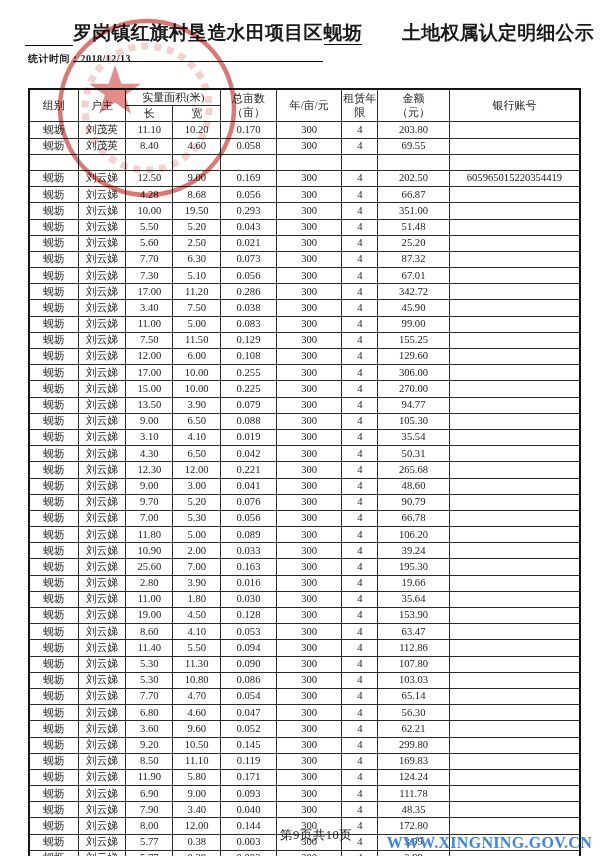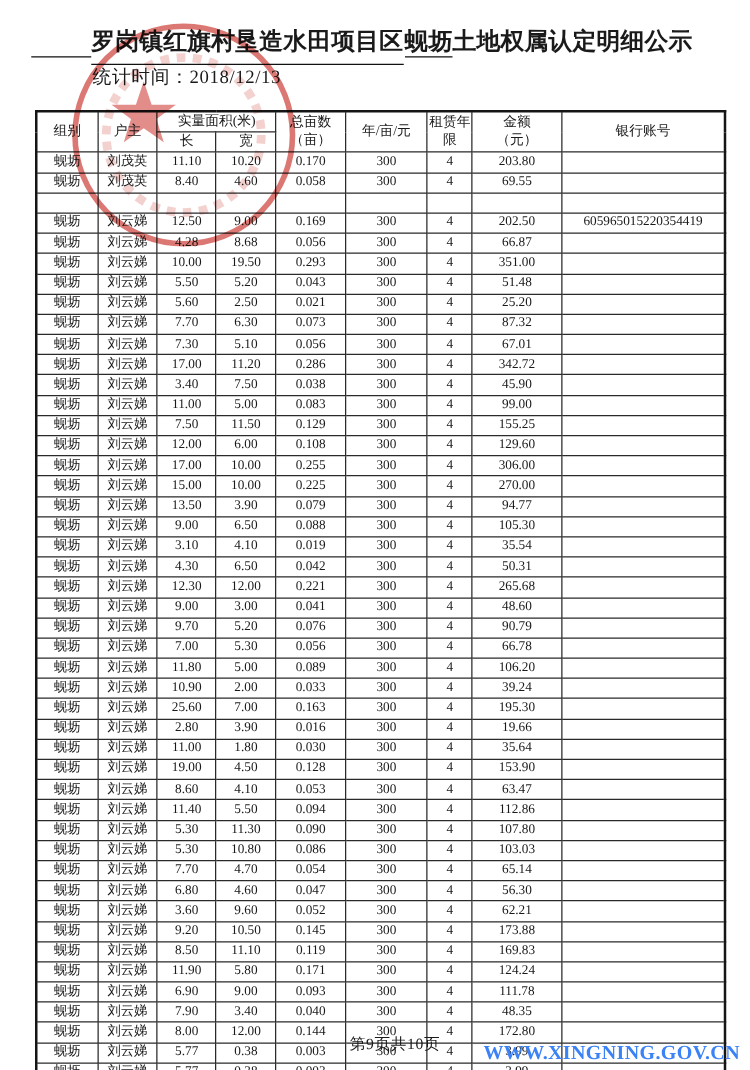--- a/index.html
+++ b/index.html
@@ -2,25 +2,25 @@
 <html><head>
 <meta charset="utf-8">
 <style>
   html,body{margin:0;padding:0;}
   body{width:600px;height:856px;background:#ffffff;position:relative;
        font-family:"Liberation Serif","DejaVu Serif",serif;color:#1a1a1a;overflow:hidden;}
 
   .title-row{position:absolute;top:20px;left:25px;white-space:nowrap;
              font-size:19px;font-weight:bold;letter-spacing:0.2px;}
   .lead-underline{display:inline-block;width:48px;border-bottom:1.6px solid #111;height:24px;vertical-align:bottom;}
-  .title-u{border-bottom:1.6px solid #111;padding-bottom:7px;}
+  .title-u{border-bottom:1.6px solid #111;padding-bottom:18px;}
   .title-u2{border-bottom:1.6px solid #111;padding-bottom:1px;margin-left:1px;}
-  .title-rest{padding-bottom:1px;}
-
-  .stats-row{position:absolute;top:52px;left:28px;font-size:15px;font-weight:normal;letter-spacing:0.5px;margin-left:46px;}
+  .title-rest{padding-bottom:1px;margin-left:40px;}
+
+  .stats-row{position:absolute;top:52px;left:28px;font-size:10px;font-weight:bold;letter-spacing:0.5px;}
 
   table.land{position:absolute;top:88px;left:28px;width:553px;border-collapse:collapse;
              table-layout:fixed;border:2px solid #151515;}
   table.land th,table.land td{border:1px solid #2a2a2a;text-align:center;vertical-align:middle;
              padding:0;font-size:10.6px;line-height:14.2px;height:15.2px;
              font-weight:normal;overflow:hidden;white-space:nowrap;}
   table.land th{white-space:pre-line;line-height:13.5px;font-size:11px;}
   table.land thead tr{height:15px;}
 
   .footer-page{position:absolute;top:827px;left:0;width:100%;text-align:center;font-size:12.5px;letter-spacing:0.5px;margin-left:16px;}
@@ -492,21 +492,21 @@
         <td></td>
       </tr>
       <tr>
         <td>蚬坜</td>
         <td>刘云娣</td>
         <td>9.20</td>
         <td>10.50</td>
         <td>0.145</td>
         <td>300</td>
         <td>4</td>
-        <td>173.88</td>
+        <td>299.80</td>
         <td></td>
       </tr>
       <tr>
         <td>蚬坜</td>
         <td>刘云娣</td>
         <td>8.50</td>
         <td>11.10</td>
         <td>0.119</td>
         <td>300</td>
         <td>4</td>

